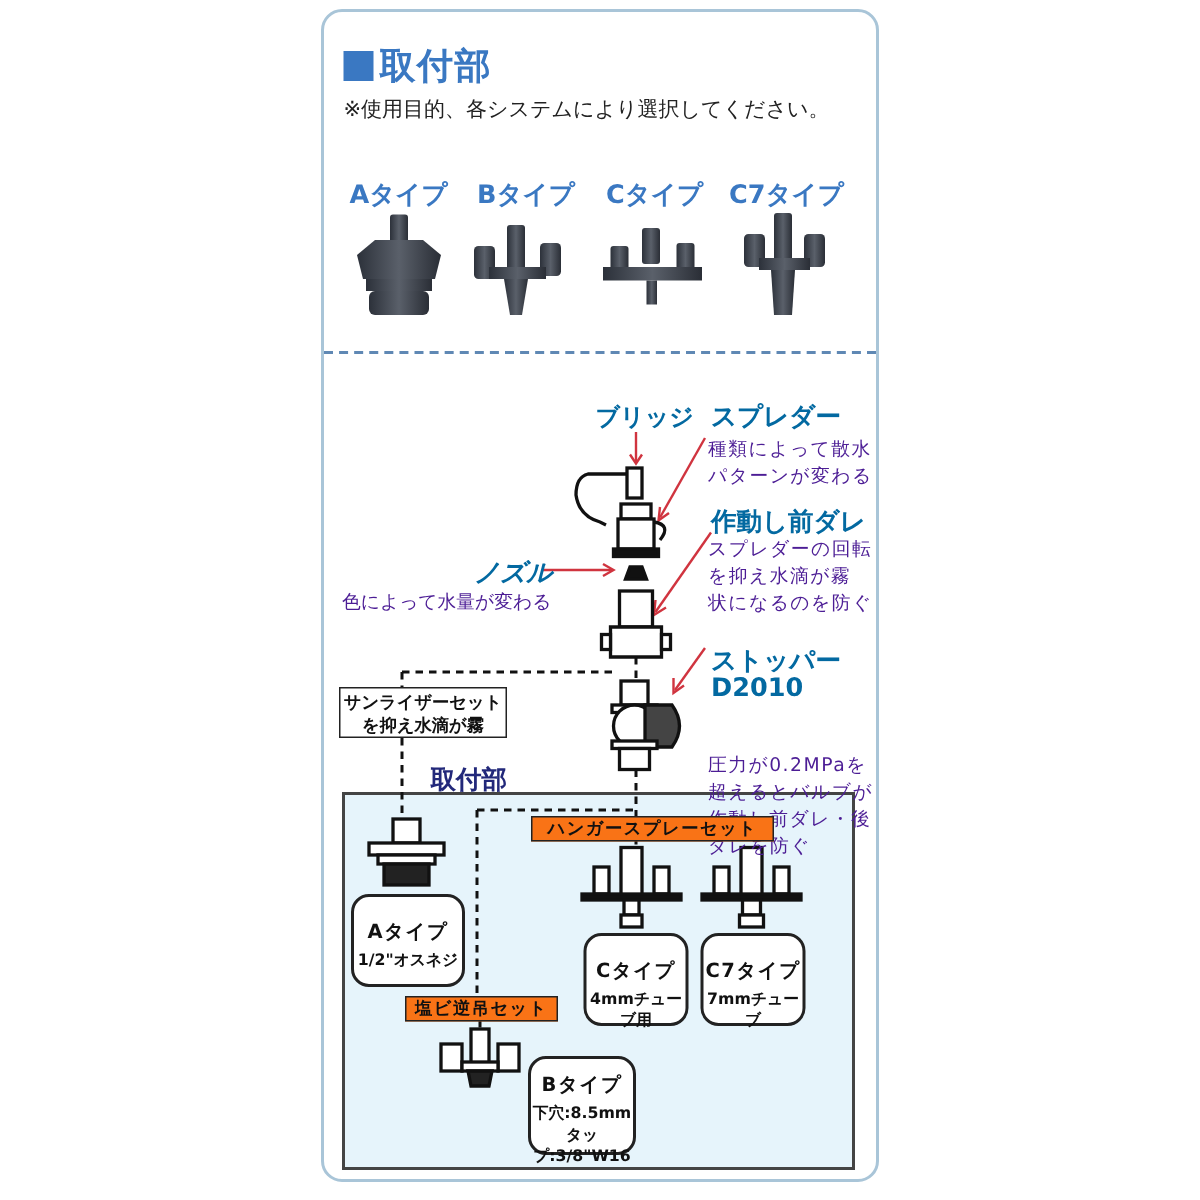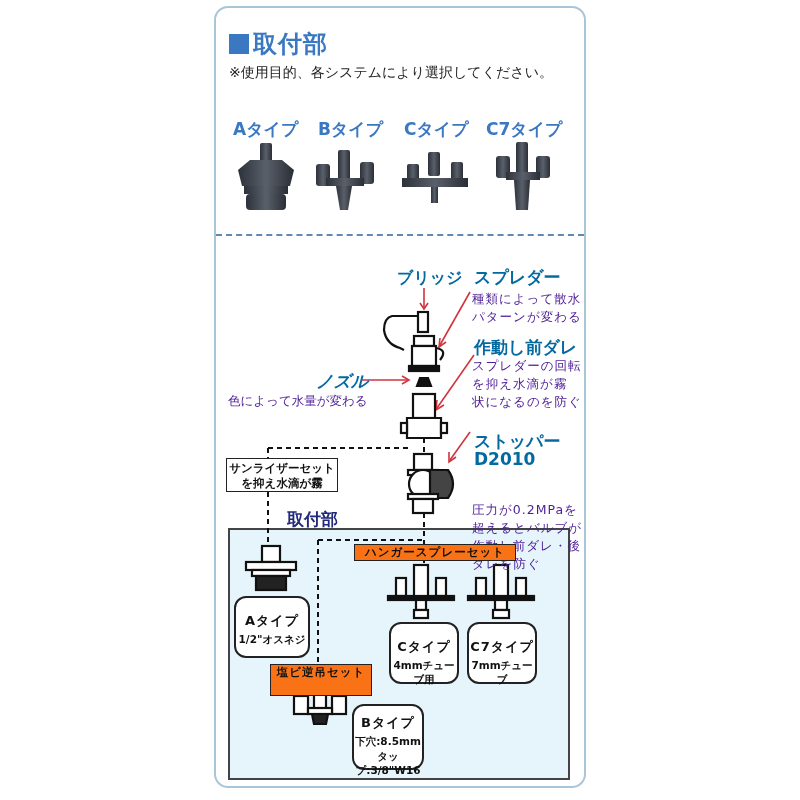--- a/index.html
+++ b/index.html
@@ -178,21 +178,21 @@
   <div>作動し前ダレ・後</div>
   <div>ダレを防ぐ</div>
 </div>
 
 <div class="box" style="left:226px;top:458px;width:112px;height:34px;padding-top:2px;line-height:15px;">
   <div>サンライザーセット</div>
   <div>を抑え水滴が霧</div>
 </div>
 
 <div class="settag" style="left:354px;top:544px;width:162px;height:17px;line-height:15px;">ハンガースプレーセット</div>
-<div class="settag" style="left:270px;top:664px;width:102px;height:32px;line-height:15px;">塩ビ逆吊セット</div>
+<div class="settag" style="left:270px;top:664px;width:102px;height:17px;line-height:15px;">塩ビ逆吊セット</div>
 
 <div class="rbox" style="left:234px;top:596px;width:76px;height:62px;">
   <div class="t1">Aタイプ</div>
   <div class="t2">1/2"オスネジ</div>
 </div>
 <div class="rbox" style="left:389px;top:622px;width:70px;height:62px;">
   <div class="t1">Cタイプ</div>
   <div class="t2">4mmチューブ用</div>
 </div>
 <div class="rbox" style="left:467px;top:622px;width:70px;height:62px;">

